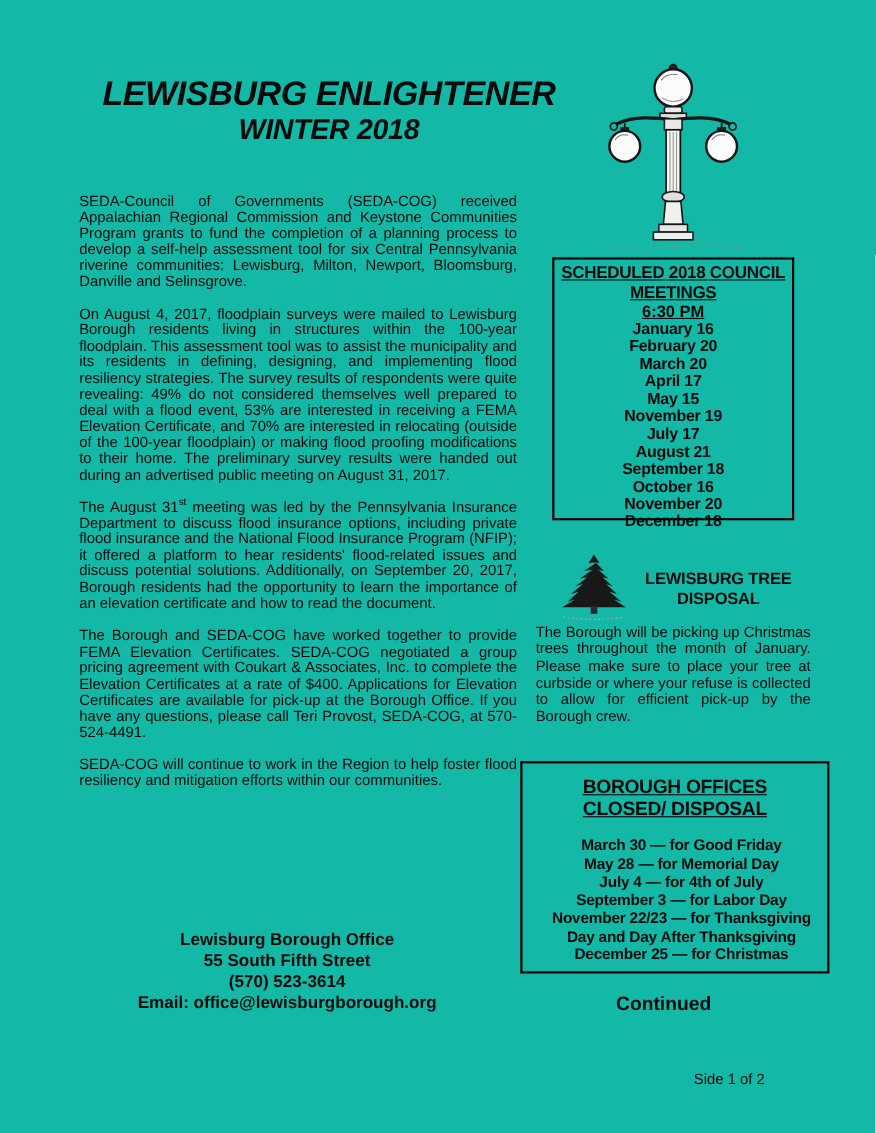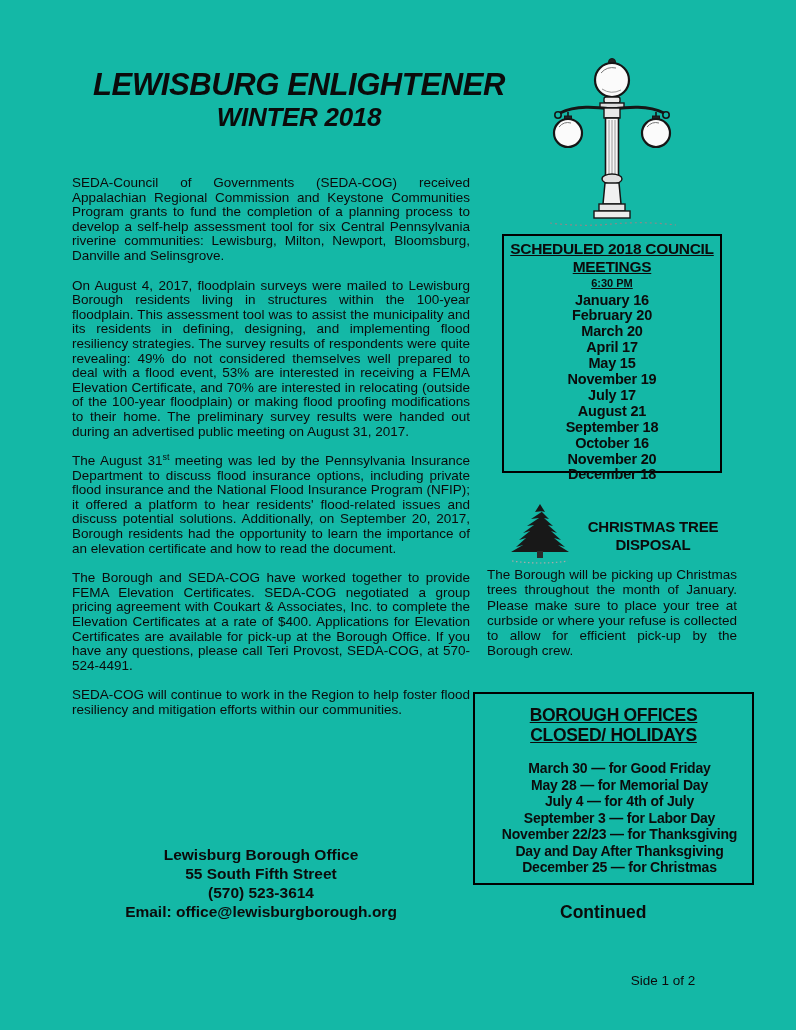--- a/index.html
+++ b/index.html
@@ -17,21 +17,21 @@
   .left-col{position:absolute;left:72px;top:176px;width:398px;}
   .left-col p{margin:0 0 15px 0;font-size:13.5px;line-height:14.6px;text-align:justify;}
   .left-col sup{font-size:9px;line-height:0;}
   .contact{position:absolute;left:62px;top:845px;width:398px;text-align:center;
     font-weight:bold;font-size:15.5px;line-height:19px;}
   
   .council-box{position:absolute;left:502px;top:234px;width:220px;height:239px;
     border:2px solid #000;box-sizing:border-box;text-align:center;padding-top:4px;}
   .council-box .hd{font-size:15.5px;font-weight:bold;text-decoration:underline;
     line-height:17.5px;letter-spacing:-0.3px;}
-  .council-box .tm{font-size:11px;font-weight:bold;text-decoration:underline;line-height:17.5px;}
+  .council-box .tm{font-size:15px;font-weight:bold;text-decoration:underline;line-height:17.5px;}
   .council-box .dt{font-size:14.5px;font-weight:bold;line-height:15.9px;letter-spacing:-0.2px;}
   
   .tree-art{position:absolute;left:506px;top:501px;}
   .tree-head{position:absolute;left:578px;top:518px;width:150px;text-align:center;
     font-weight:bold;font-size:15px;line-height:17.5px;letter-spacing:-0.2px;}
   .tree-body{position:absolute;left:487px;top:567px;width:250px;
     font-size:13.5px;line-height:15.3px;text-align:justify;}
   
   .holiday-box{position:absolute;left:473px;top:692px;width:281px;height:193px;
     border:2px solid #000;box-sizing:border-box;text-align:center;padding-top:11px;}
@@ -122,28 +122,28 @@
   </div>
 
   <div class="tree-art">
     <svg width="68" height="64" viewBox="0 0 68 64">
       <polygon fill="#181818" points="34,3 39,11 35,10 43,18 38,17 47,25 42,24 51,32 45,30 55,39 48,37 59,46 52,44 63,51 5,51 17,44 10,46 20,37 13,39 24,30 17,32 28,24 21,25 33,17 25,18 37,10 29,11"></polygon>
       <rect x="31" y="50" width="6" height="7" fill="#2a2a2a"></rect>
       <path d="M6,60 q28,4 56,0" fill="none" stroke="#aaaaaa" stroke-width="1.2" stroke-dasharray="1.5,2.5"></path>
     </svg>
   </div>
   <div class="tree-head">
-    <div>CHRISTMAS TREE</div>
+    <div>LEWISBURG TREE</div>
     <div>DISPOSAL</div>
   </div>
   <div class="tree-body">The Borough will be picking up Christmas trees throughout the month of January.  Please make sure to place your tree at curbside or where your refuse is collected to allow for efficient pick-up by the Borough crew.</div>
 
   <div class="holiday-box">
     <div class="hd">BOROUGH OFFICES</div>
-    <div class="hd">CLOSED/ HOLIDAYS</div>
+    <div class="hd">CLOSED/ DISPOSAL</div>
     <div class="holiday-items">
       <div>March 30  — for Good Friday</div>
       <div>May 28 —  for Memorial Day</div>
       <div>July 4 — for 4th of July</div>
       <div>September 3 — for Labor Day</div>
       <div>November 22/23 — for Thanksgiving Day and Day After Thanksgiving</div>
       <div>December 25 — for Christmas</div>
     </div>
   </div>
 

